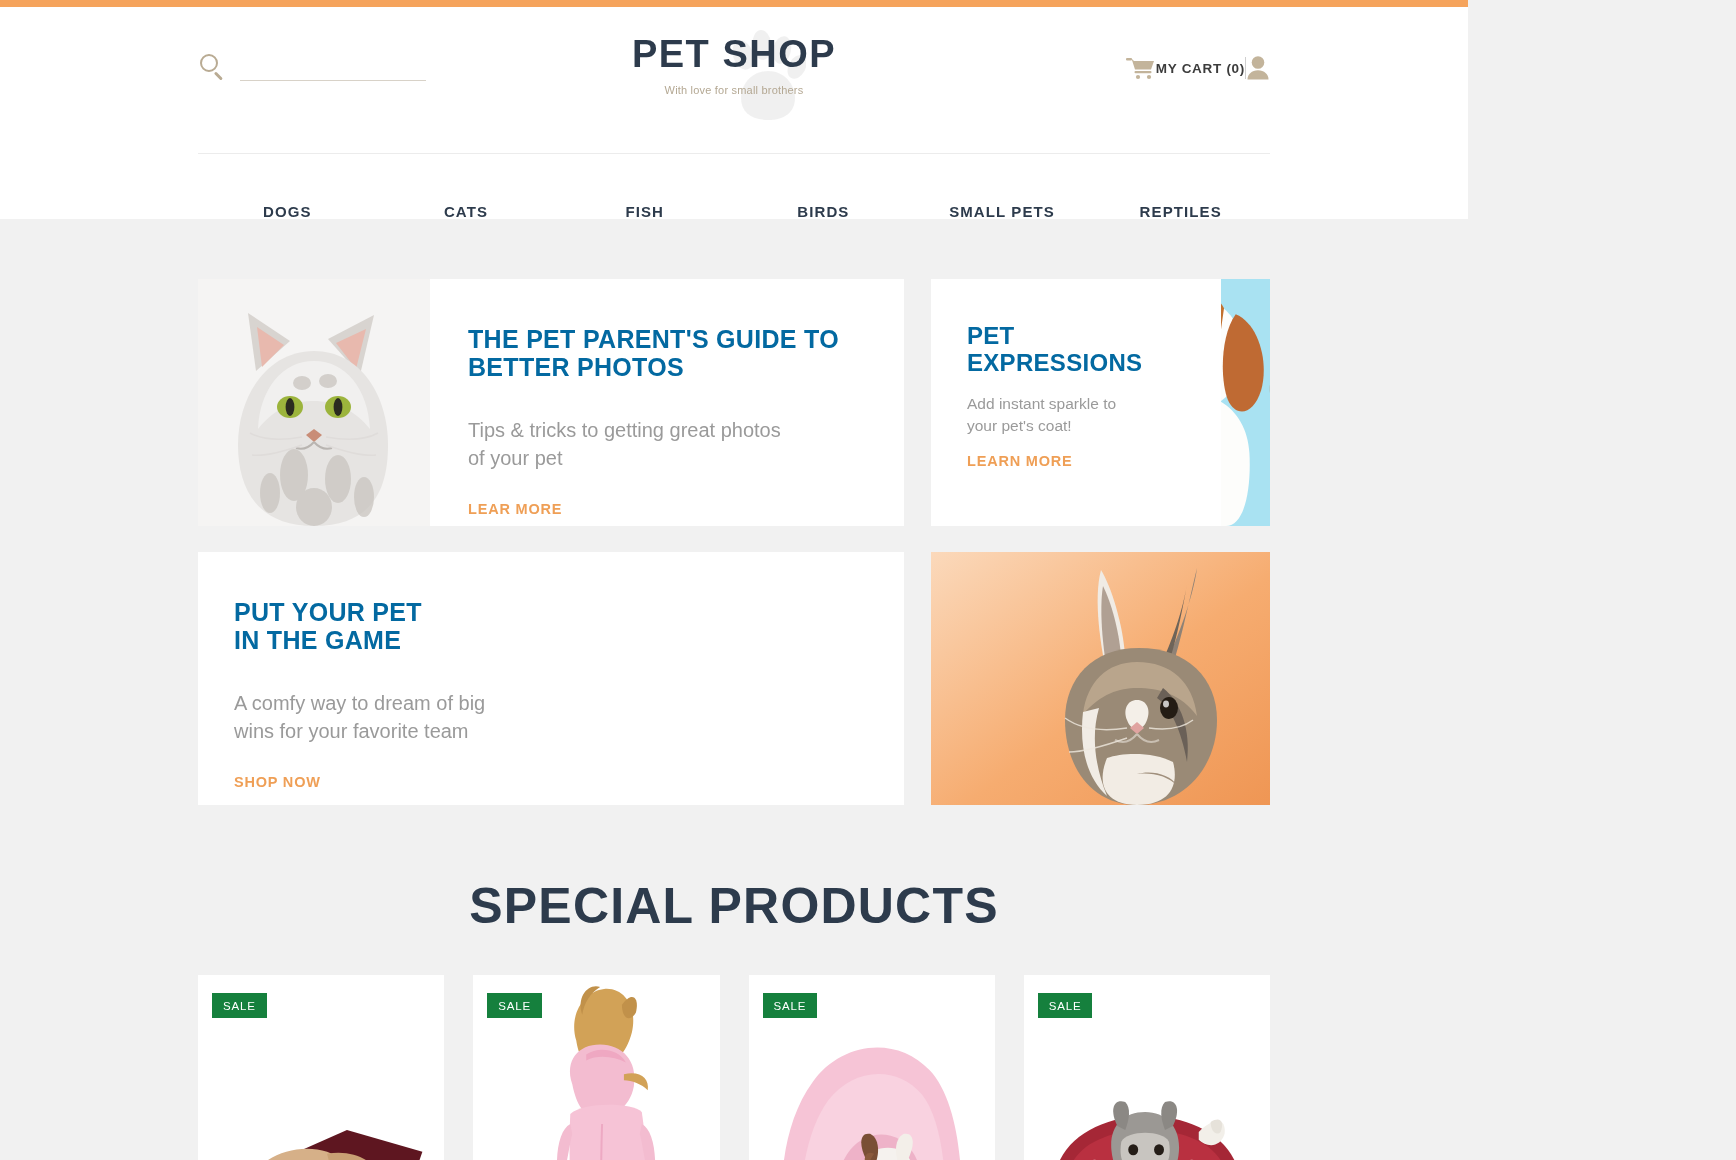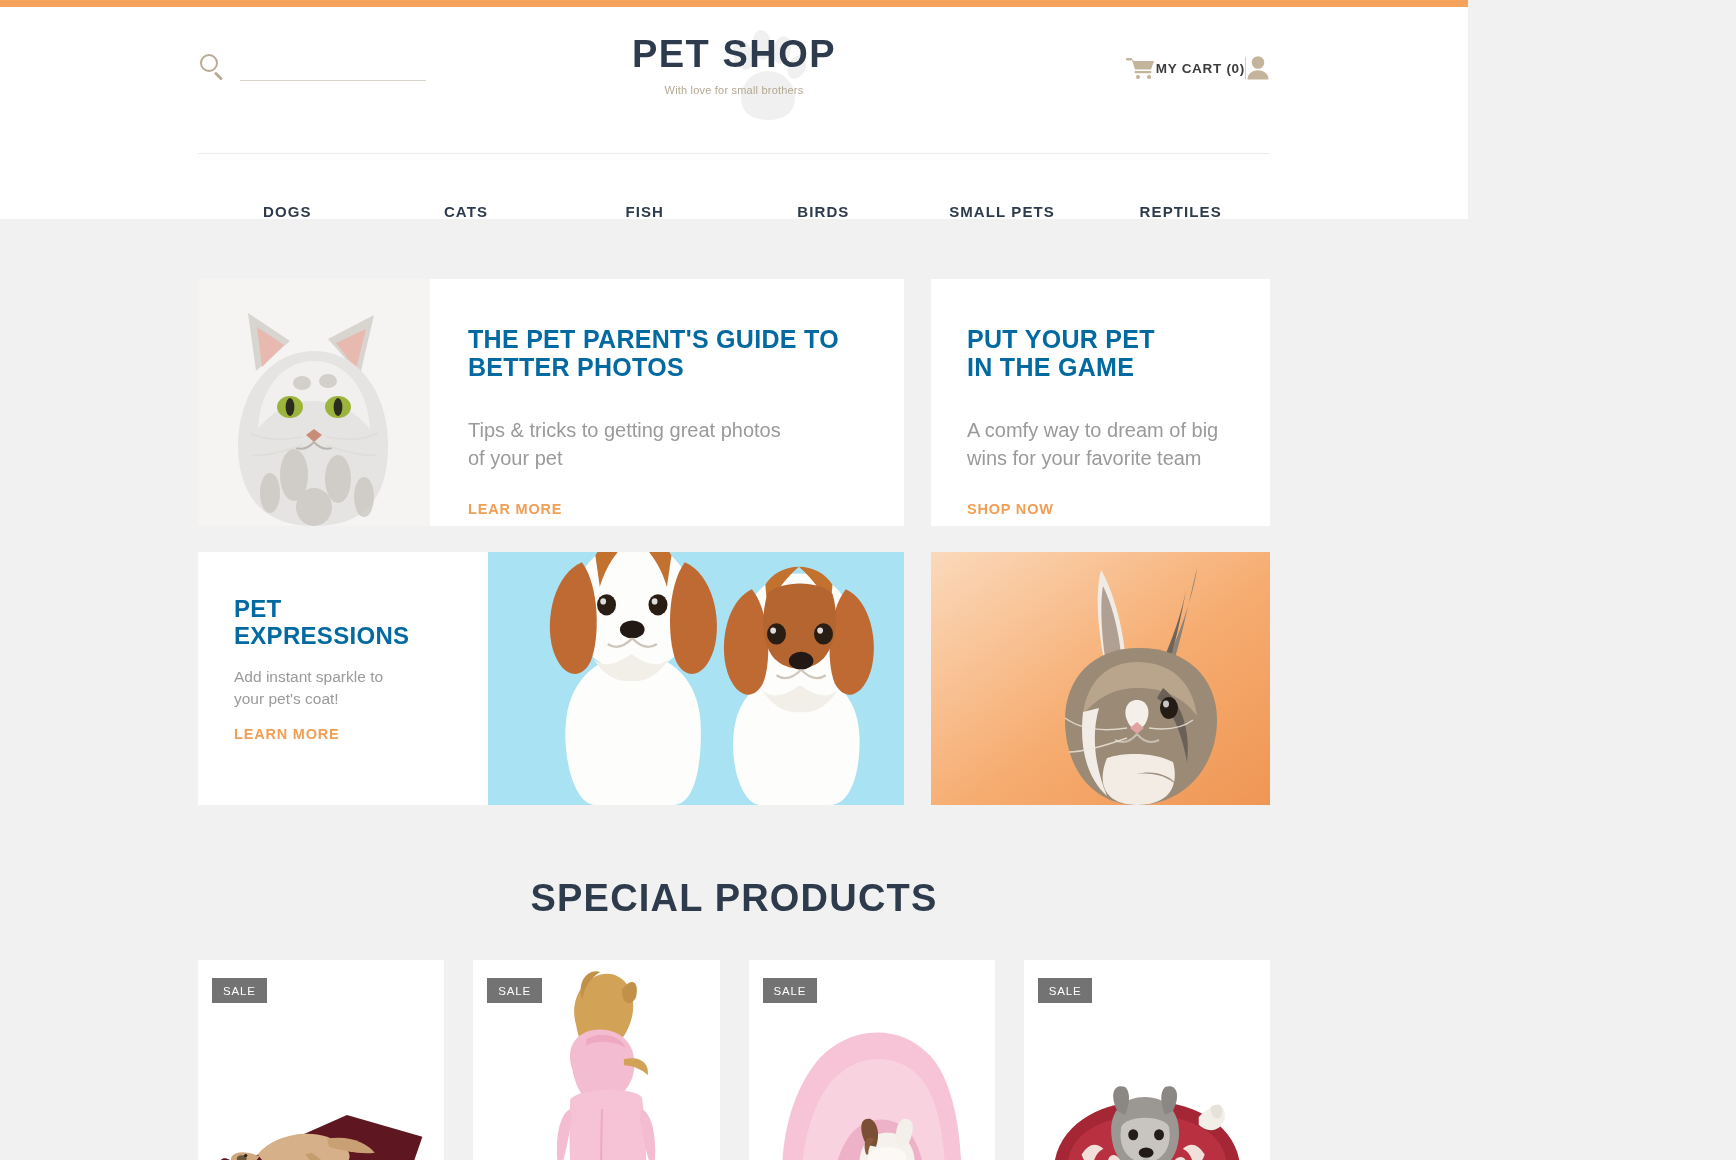--- a/index.html
+++ b/index.html
@@ -219,21 +219,21 @@
 
   
   .img-box { position: relative; width: 100%; height: 100%; overflow: hidden; }
   .img-cat { background: #f4f3f2; }
   .img-dogs { background: #a9e2f2; }
   .img-rabbit { background: linear-gradient(135deg, #fbd3b0 0%, #f5a96a 60%, #f0995a 100%); }
 
   
   .section-title {
     text-align: center;
-    font-size: 38px;
+    font-size: 50px;
     font-weight: bold;
     color: #2d3b4c;
     letter-spacing: 1.2px;
     margin-top: 72px;
     margin-bottom: 40px;
   }
 
   .products {
     display: grid;
     grid-template-columns: repeat(4, 1fr);
@@ -242,21 +242,21 @@
   .product {
     background: #ffffff;
     position: relative;
     height: 300px;
     overflow: hidden;
   }
   .sale-badge {
     position: absolute;
     left: 14px;
     top: 18px;
-    background: #737373;
+    background: #15803d;
     color: #ffffff;
     font-size: 11.5px;
     letter-spacing: 0.8px;
     padding: 7px 11px 6px 11px;
     z-index: 5;
   }
   .product-art {
     position: absolute;
     inset: 0;
   }
@@ -360,28 +360,20 @@
             </g>
           </svg>
         </div>
         <div class="card-text">
           <div class="card-title">THE PET PARENT'S GUIDE TO
 BETTER PHOTOS</div>
           <div class="card-sub">Tips &amp; tricks to getting great photos
 of your pet</div>
           <a class="card-cta" href="#">LEAR MORE</a>
         </div>
-      </div>
-
-      <div class="card card-game">
-        <div class="card-title">PUT YOUR PET
-IN THE GAME</div>
-        <div class="card-sub">A comfy way to dream of big
-wins for your favorite team</div>
-        <a class="card-cta" href="#">SHOP NOW</a>
       </div>
 
       <div class="card card-expr">
         <div class="card-text">
           <div class="card-title">PET
 EXPRESSIONS</div>
           <div class="card-sub">Add instant sparkle to
 your pet's coat!</div>
           <a class="card-cta" href="#">LEARN MORE</a>
         </div>
@@ -414,20 +406,28 @@
               <ellipse cx="255" cy="97" rx="2.6" ry="2.8" fill="#fff" opacity=".85"></ellipse>
               <ellipse cx="297" cy="97" rx="2.6" ry="2.8" fill="#fff" opacity=".85"></ellipse>
               <ellipse cx="280" cy="124" rx="11" ry="8" fill="#231914"></ellipse>
               <path d="M280 132 q-12 12 -22 5 M280 132 q12 12 22 5" stroke="#cfc6bb" stroke-width="2" fill="none"></path>
               <path d="M279 146 q-22 16 -34 4 q14 22 34 20 q20 2 34 -20 q-12 12 -34 -4Z" fill="#f2efe9"></path>
             </g>
           </svg>
         </div>
       </div>
 
+      <div class="card card-game">
+        <div class="card-title">PUT YOUR PET
+IN THE GAME</div>
+        <div class="card-sub">A comfy way to dream of big
+wins for your favorite team</div>
+        <a class="card-cta" href="#">SHOP NOW</a>
+      </div>
+
       <div class="card">
         <div class="img-box img-rabbit">
           <svg viewBox="0 0 339 253" width="100%" height="100%" preserveAspectRatio="xMidYMax slice">
             <defs>
               <linearGradient id="rg" x1="0" y1="0" x2="1" y2="1">
                 <stop offset="0" stop-color="#fbd9bb"></stop>
                 <stop offset="0.55" stop-color="#f6ac70"></stop>
                 <stop offset="1" stop-color="#ef9654"></stop>
               </linearGradient>
             </defs>

